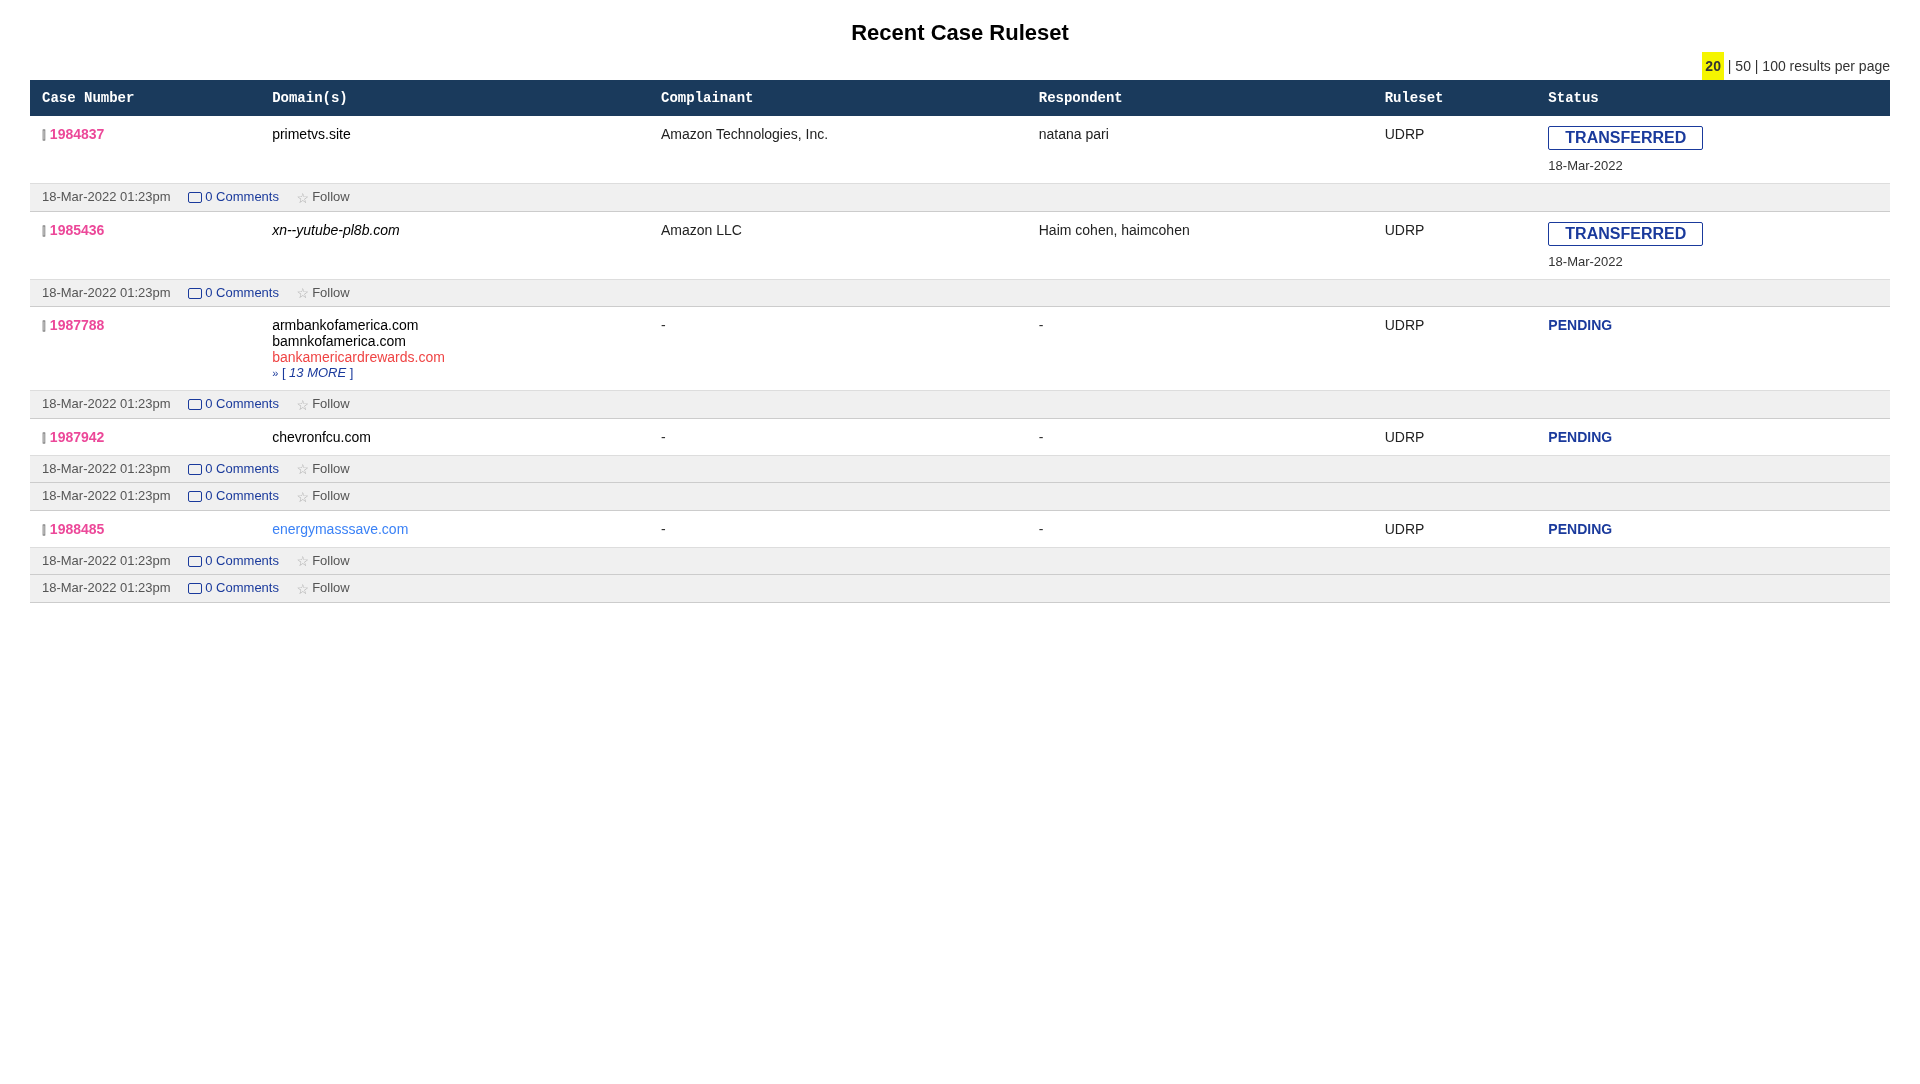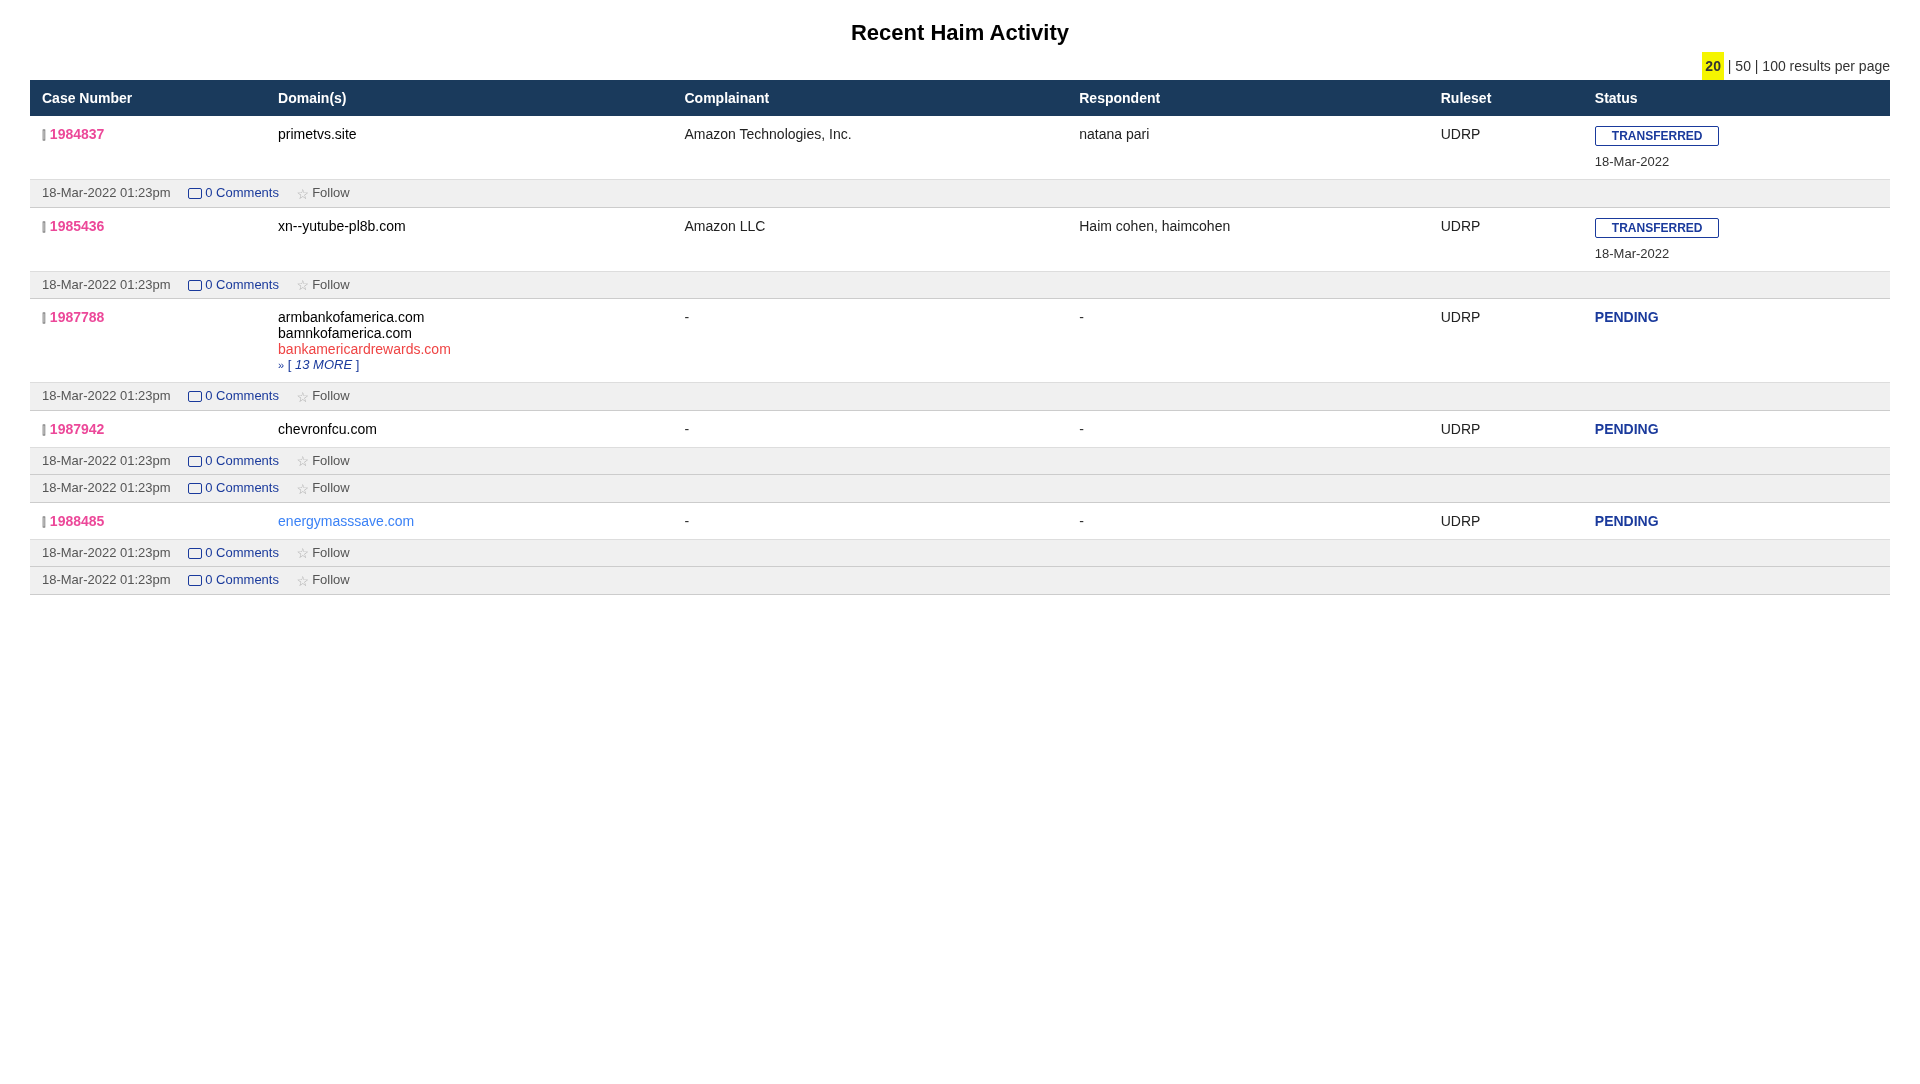--- a/index.html
+++ b/index.html
@@ -36,20 +36,21 @@
       text-decoration: none;
       cursor: pointer;
     }
     table {
       width: 100%;
       border-collapse: collapse;
     }
     thead tr {
       background-color: #1a3a5c;
       color: #fff;
+      font-family: Liberation Mono, monospace;
     }
     thead th {
       padding: 10px 12px;
       text-align: left;
       font-weight: bold;
       font-size: 14px;
     }
     .case-row td {
       padding: 10px 12px;
       vertical-align: top;
@@ -85,21 +86,21 @@
       white-space: nowrap;
     }
     .domain-more-arrow {
       font-size: 11px;
     }
     .status-badge {
       display: inline-block;
       border: 1.5px solid #1a3a9c;
       color: #1a3a9c;
       padding: 2px 16px;
-      font-size: 12px;
+      font-size: 16px;
       font-weight: bold;
       border-radius: 2px;
       white-space: nowrap;
     }
     .status-pending {
       color: #1a3a9c;
       font-weight: bold;
       border: none;
     }
     .status-date {
@@ -126,21 +127,21 @@
       font-size: 14px;
       color: #aaa;
     }
     .dash { color: #333; }
   </style>
 </head>
 <body>
 
 <div class="page-wrapper">
 
-  <h1 class="page-title">Recent Haim Activity</h1>
+  <h1 class="page-title">Recent Case Ruleset</h1>
 
   <div class="results-per-page">
     <span class="active">20</span>
     <span> | </span>
     <a>50</a>
     <span> | </span>
     <a>100</a>
     <span> </span><span>results per page</span>
   </div>
 
@@ -173,21 +174,21 @@
       <span style="display:inline-block;width:14px;height:11px;border:1.5px solid #1a3a9c;border-radius:2px;vertical-align:middle;margin-right:3px;"></span>0 Comments
     </span>
     <span class="activity-follow">
       <span class="star-icon">☆</span>Follow
     </span>
   </td>
         </tr>
         <tr class="case-row">
           <td class="case-number-cell"><span class="case-icon">⫿</span><a class="case-num-link">1985436</a></td>
           <td class="domain-cell">
-            <div style="color:#000;cursor:pointer;">xn--yutube-pl8b.com</div>
+            <div style="color:#000;cursor:pointer;font-style:italic;">xn--yutube-pl8b.com</div>
           </td>
           <td>Amazon LLC</td>
           <td>Haim cohen, haimcohen</td>
           <td>UDRP</td>
           <td><span class="status-badge">TRANSFERRED</span><div class="status-date">18-Mar-2022</div></td>
         </tr>
         <tr class="activity-row">
           <td colspan="6">
     <span class="activity-timestamp">18-Mar-2022 01:23pm</span>
     <span class="activity-comments">

